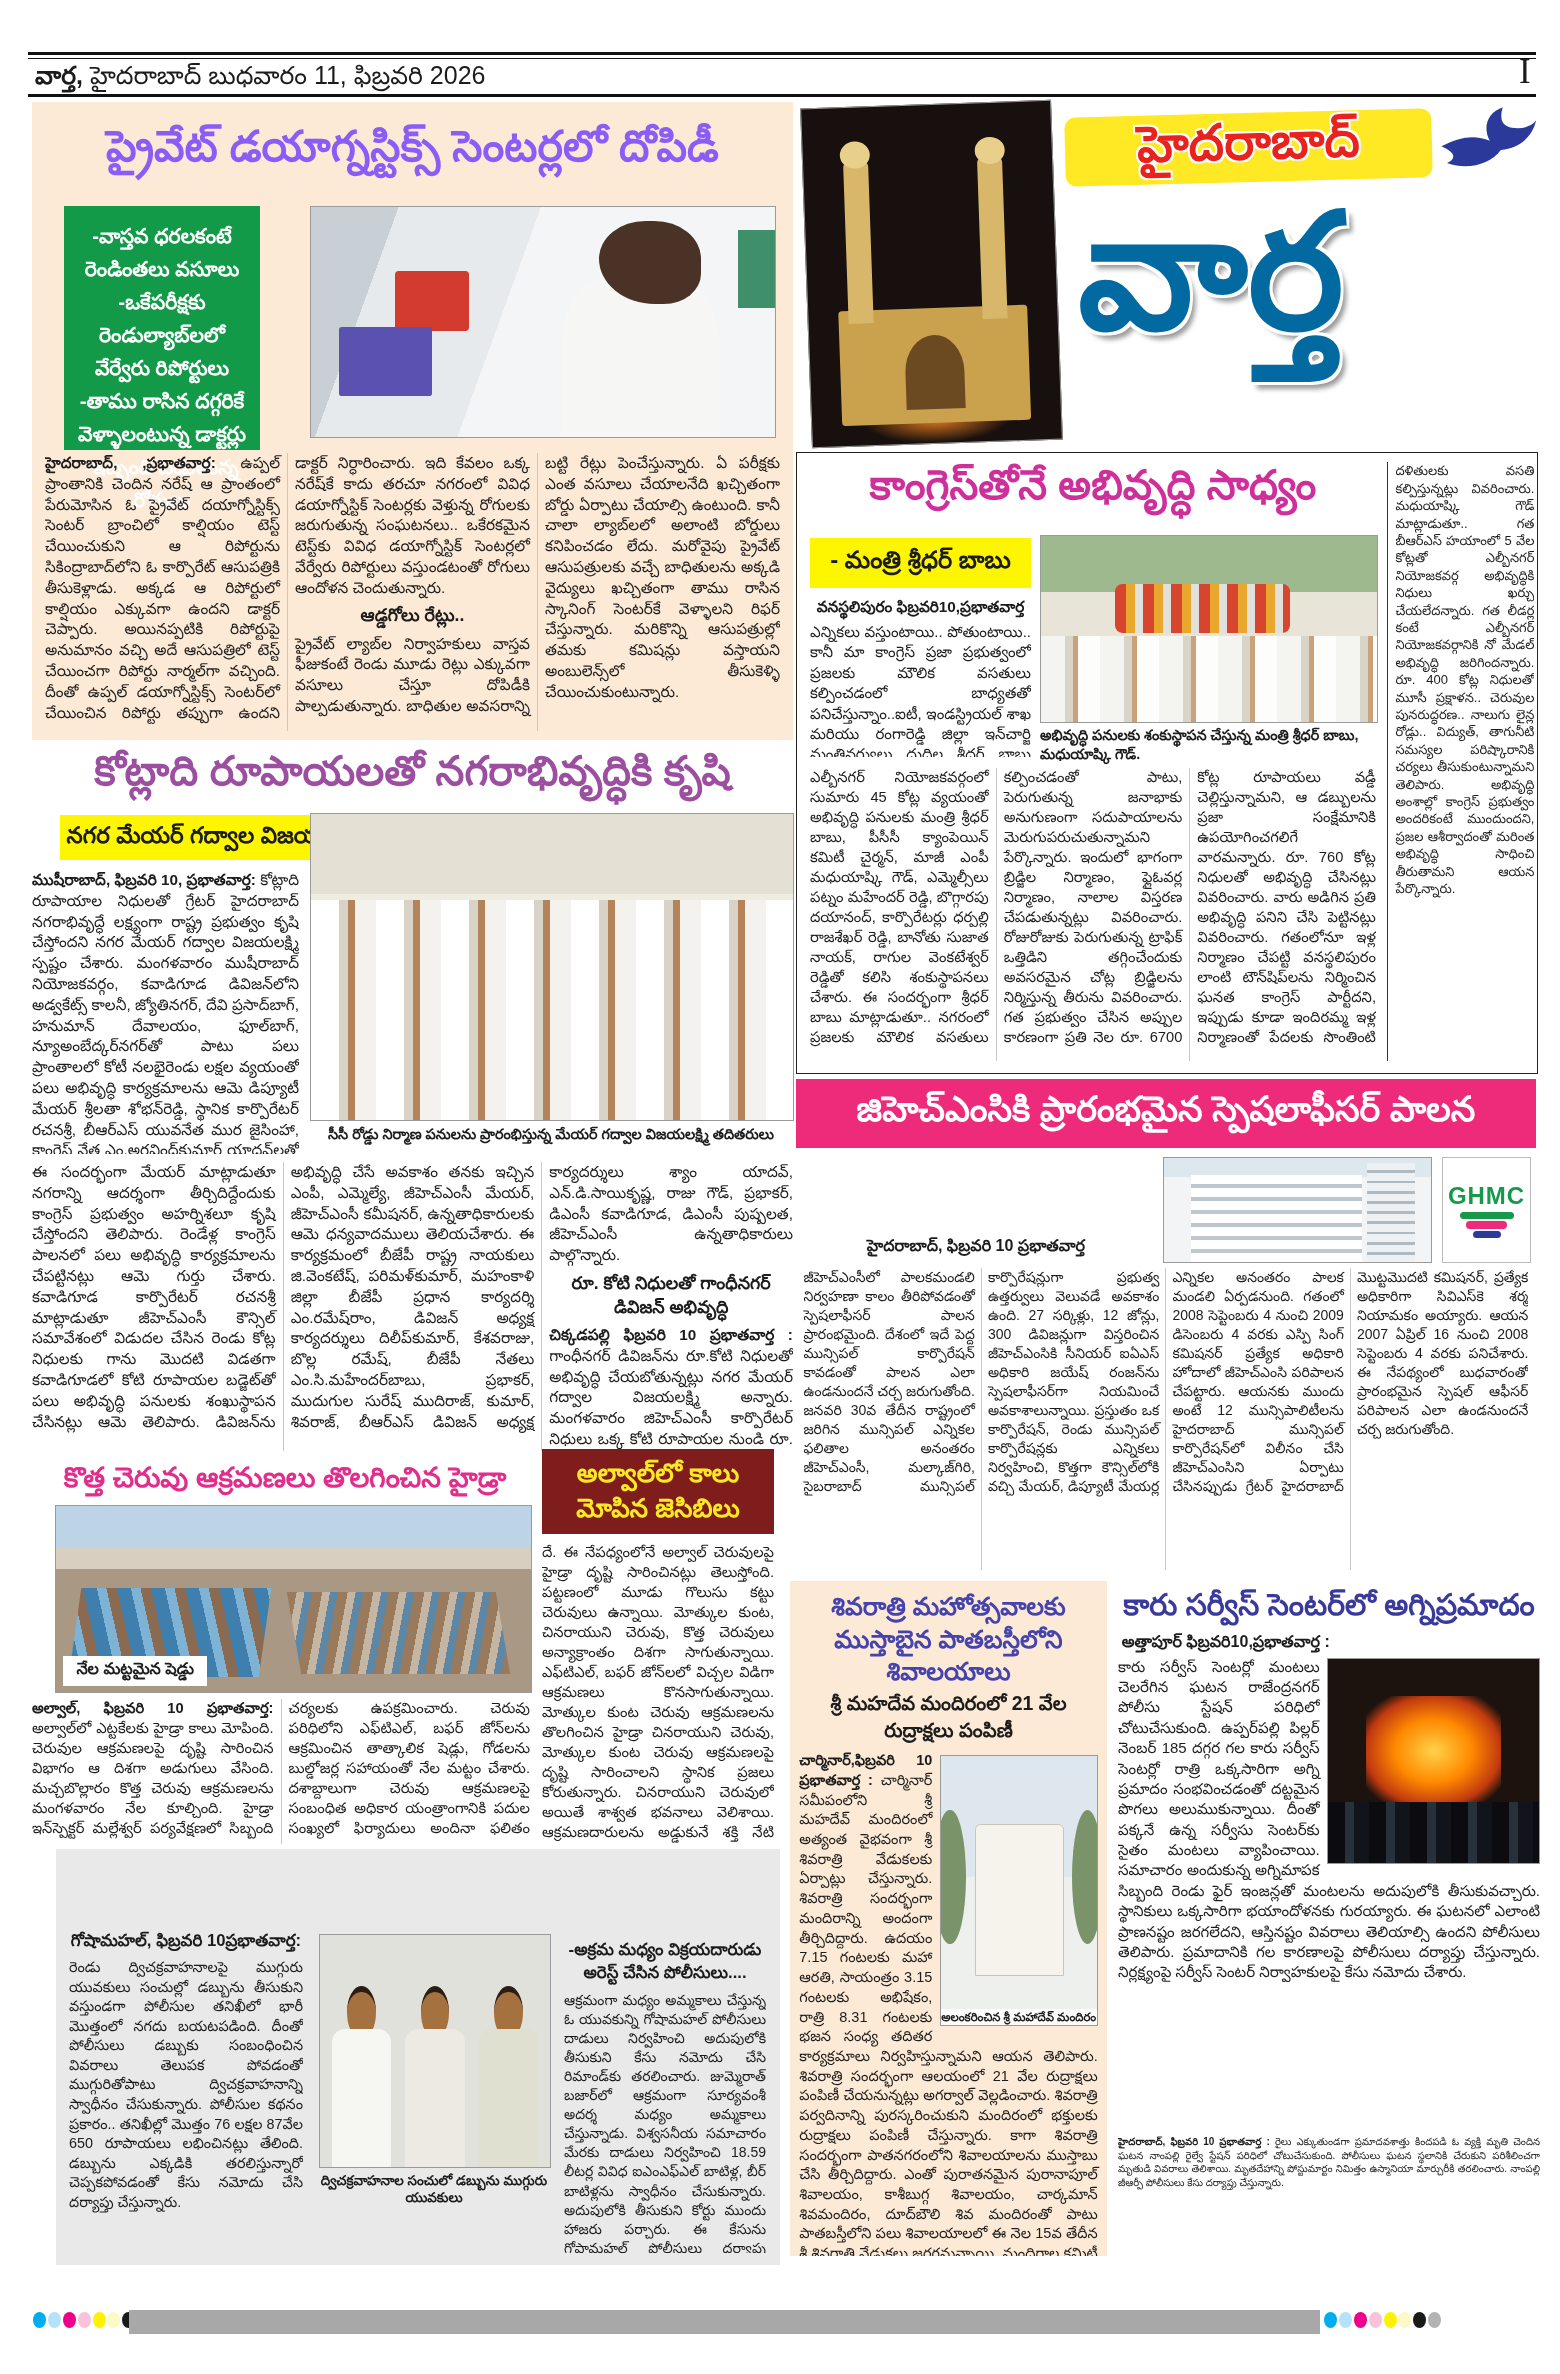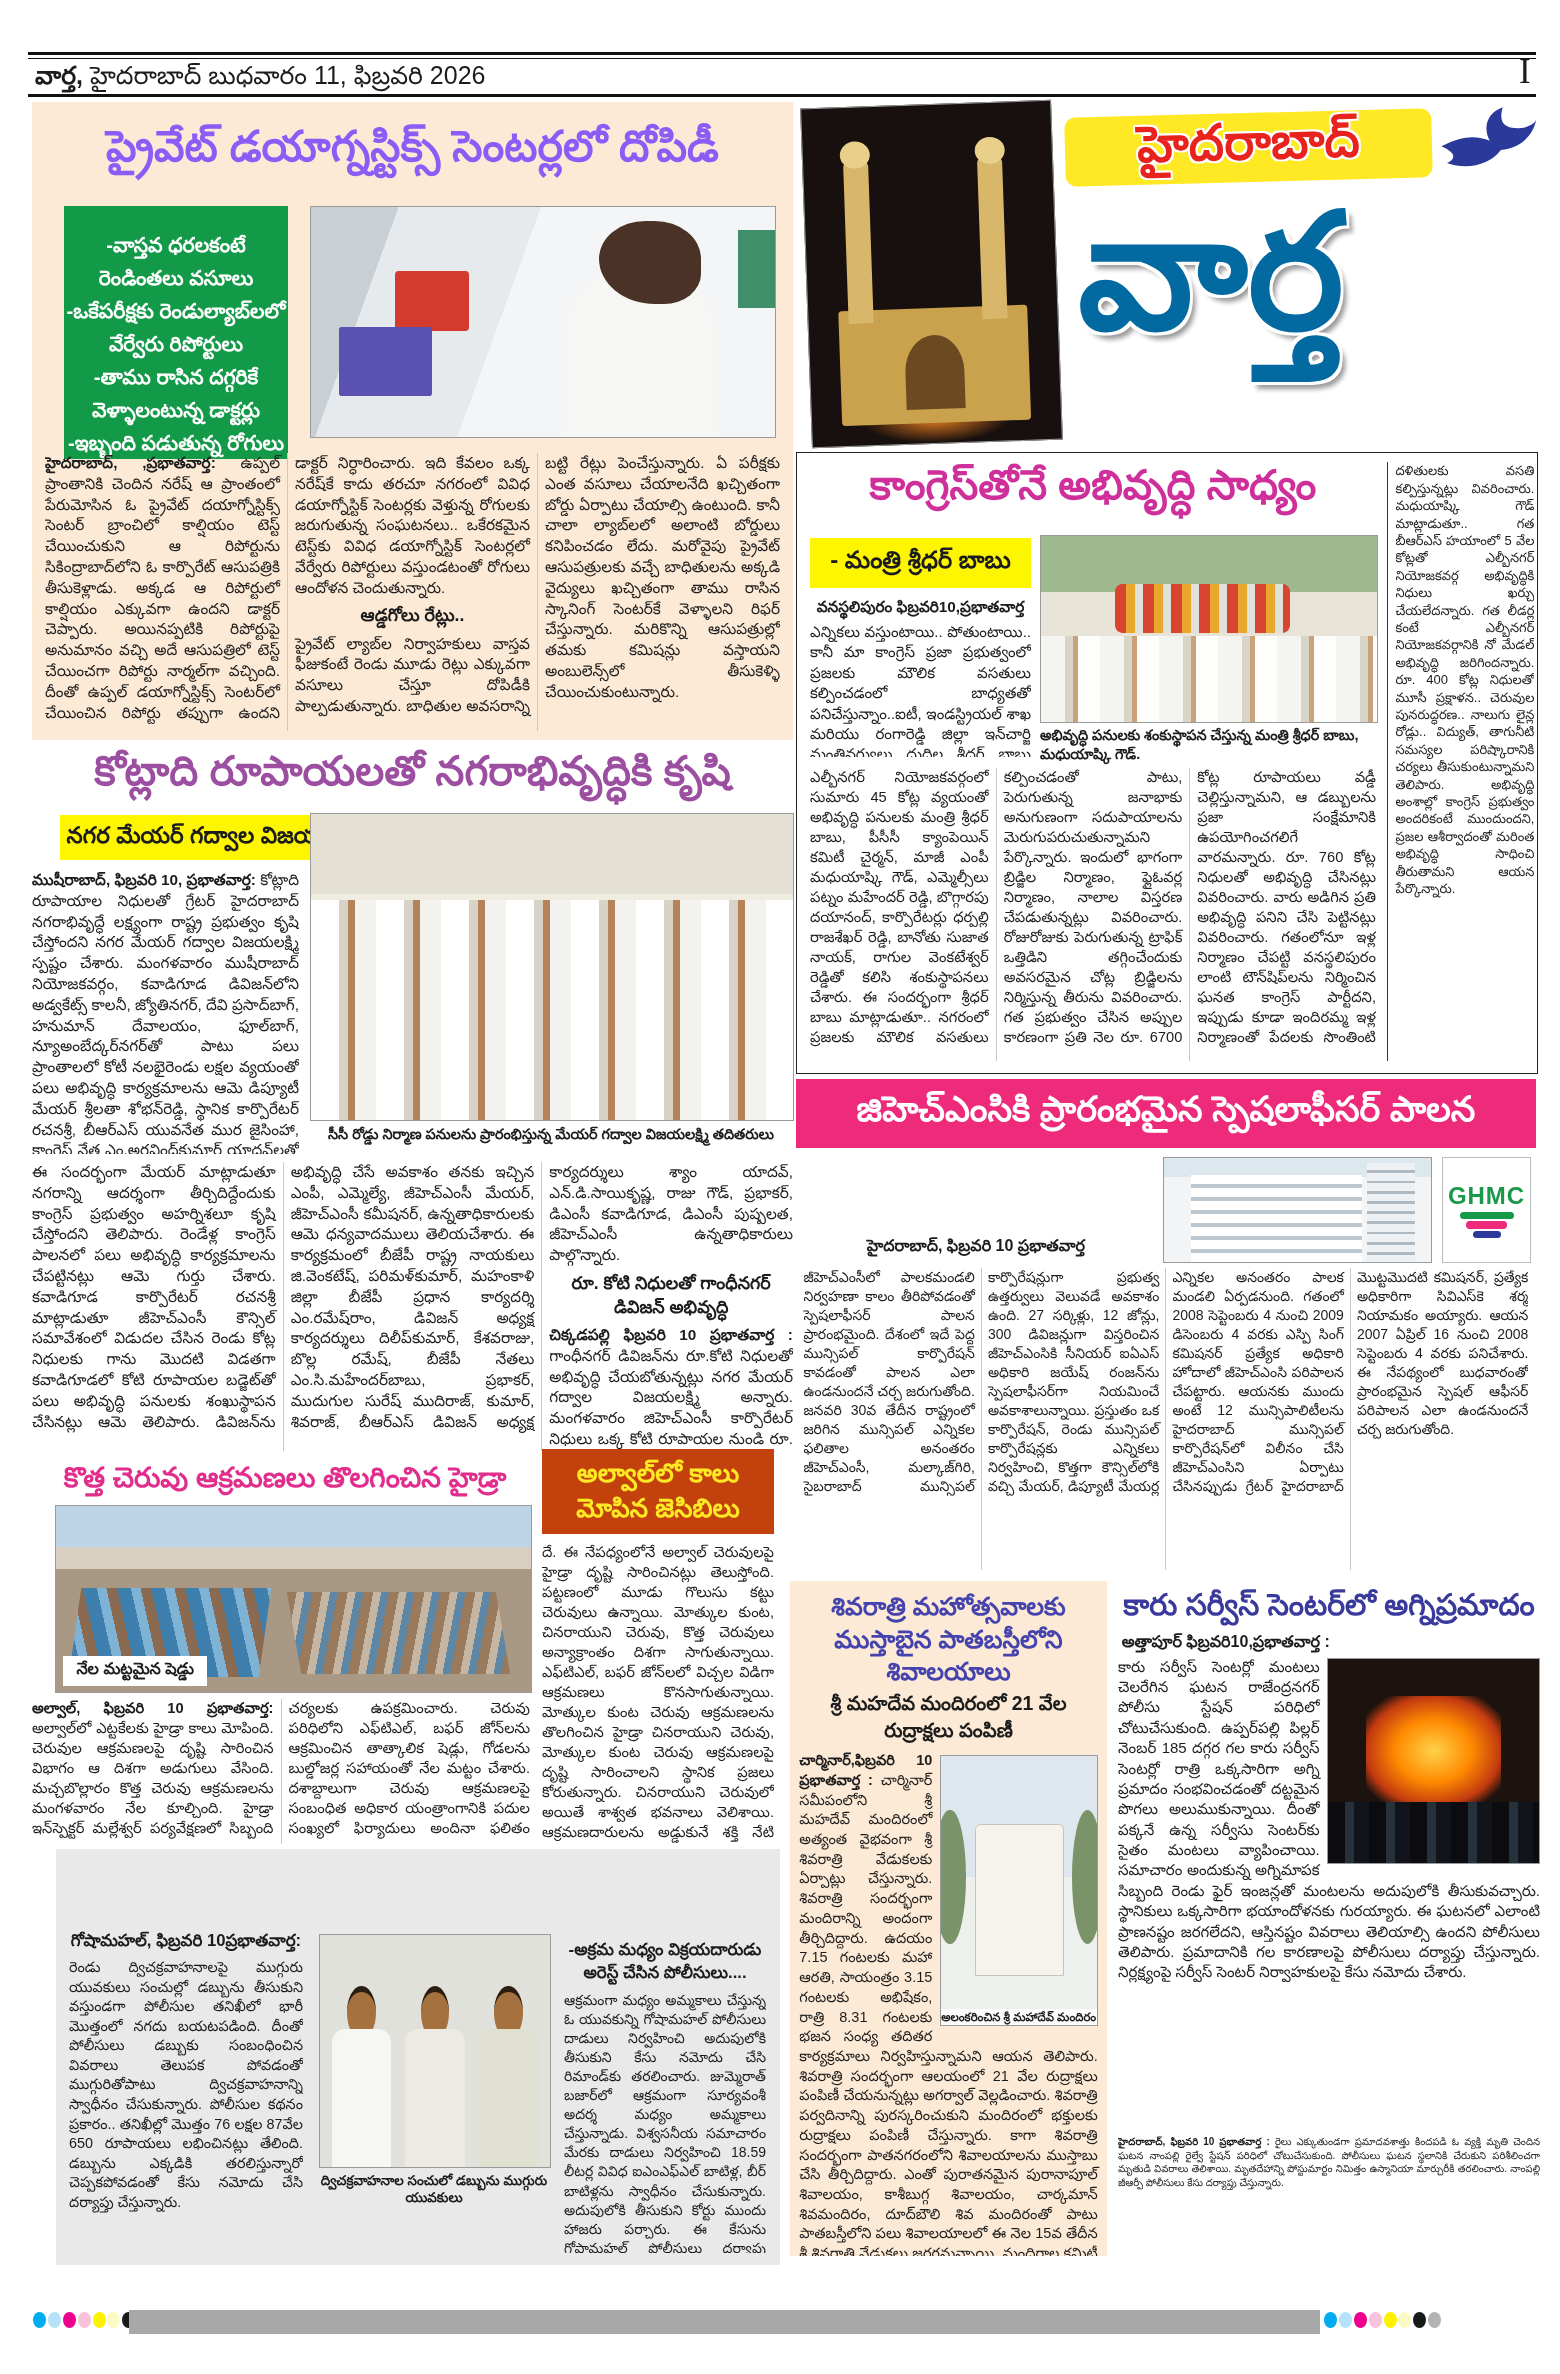--- a/index.html
+++ b/index.html
@@ -38,21 +38,21 @@
   .side-rule{border-left:1.4px solid #333;}
   
   .mayor-headline{color:#9c4fa0;font-weight:800;font-size:41px;}
   
   .ghmc-banner{background:#ee2a7b;display:flex;align-items:center;justify-content:center;}
   .ghmc-banner span{color:#ffffff;font-weight:800;font-size:35px;}
   .ghmc-logo{background:#ffffff;border:0.9px solid #bbb;display:flex;flex-direction:column;align-items:center;justify-content:center;}
   .ghmc-logo .gl-text{color:#169a49;font-weight:900;font-size:24px;letter-spacing:0.9px;}
   
   .hydra-headline{color:#e12e8d;font-weight:800;font-size:28px;}
-  .greenbox2{background:#c2410c;color:#ffe925;font-weight:800;font-size:26px;line-height:1.35;display:flex;align-items:center;justify-content:center;text-align:center;}
+  .greenbox2{background:#7f1d1d;color:#ffe925;font-weight:800;font-size:26px;line-height:1.35;display:flex;align-items:center;justify-content:center;text-align:center;}
   
   .gosha{background:#e9e9e9;}
   .gosha-headline{color:#111;font-weight:800;font-size:45px;}
   
   .siva{background:#fcead6;}
   .siva-headline{color:#4543ae;font-weight:800;font-size:25px;line-height:1.3;}
   .siva-lead{font-weight:800;font-size:19.5px;}
   
   .fire-headline{color:#3a3a9c;font-weight:800;font-size:30px;}
   
@@ -103,21 +103,21 @@
 <body>
 
 <div class="abs rule" style="left:28px;top:52px;width:1508px;height:2.8px;"></div>
 <div class="abs rule" style="left:28px;top:58px;width:1508px;height:0.9px;"></div>
 <div class="abs edition nw" style="left:35px;top:61px;"><b>వార్త,</b><span> హైదరాబాద్ బుధవారం 11, ఫిబ్రవరి 2026</span></div>
 <div class="abs pgnum" style="left:1519px;top:52px;">I</div>
 <div class="abs rule" style="left:28px;top:94px;width:1508px;height:2.8px;"></div>
 
 <div class="abs art1 hide" style="left:32px;top:102px;width:761px;height:638px;">
   <div class="abs art1-headline ctr nw" style="left:0;top:20.4px;width:761px;">ప్రైవేట్ డయాగ్నస్టిక్స్ సెంటర్లలో దోపిడీ</div>
-  <div class="abs greenbox" style="left:32px;top:104px;width:224px;height:230px;padding-top:23px;">
+  <div class="abs greenbox" style="left:32px;top:104px;width:196px;height:230px;padding-top:14px;">
     <div>-వాస్తవ ధరలకంటే</div>
     <div>రెండింతలు వసూలు</div>
     <div>-ఒకేపరీక్షకు రెండుల్యాబ్‌లలో</div>
     <div>వేర్వేరు రిపోర్టులు</div>
     <div>-తాము రాసిన దగ్గరికే</div>
     <div>వెళ్ళాలంటున్న డాక్టర్లు</div>
     <div>-ఇబ్బంది పడుతున్న రోగులు</div>
   </div>
   <div class="photo p-lab" style="left:278px;top:104px;width:464px;height:230px;">
     <div class="tray"></div>

